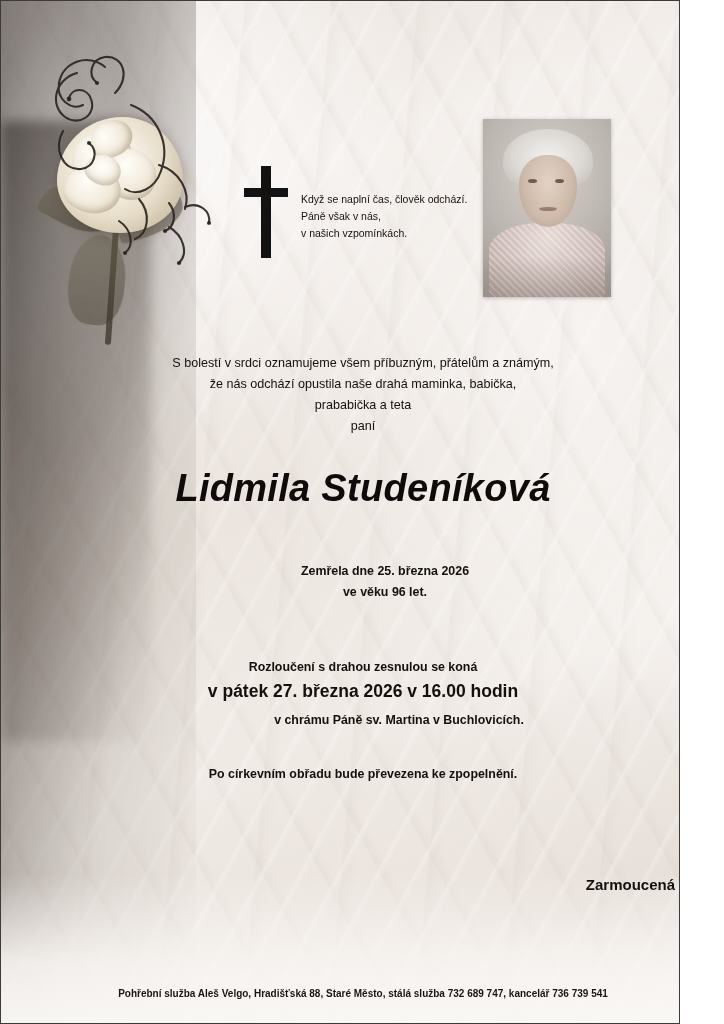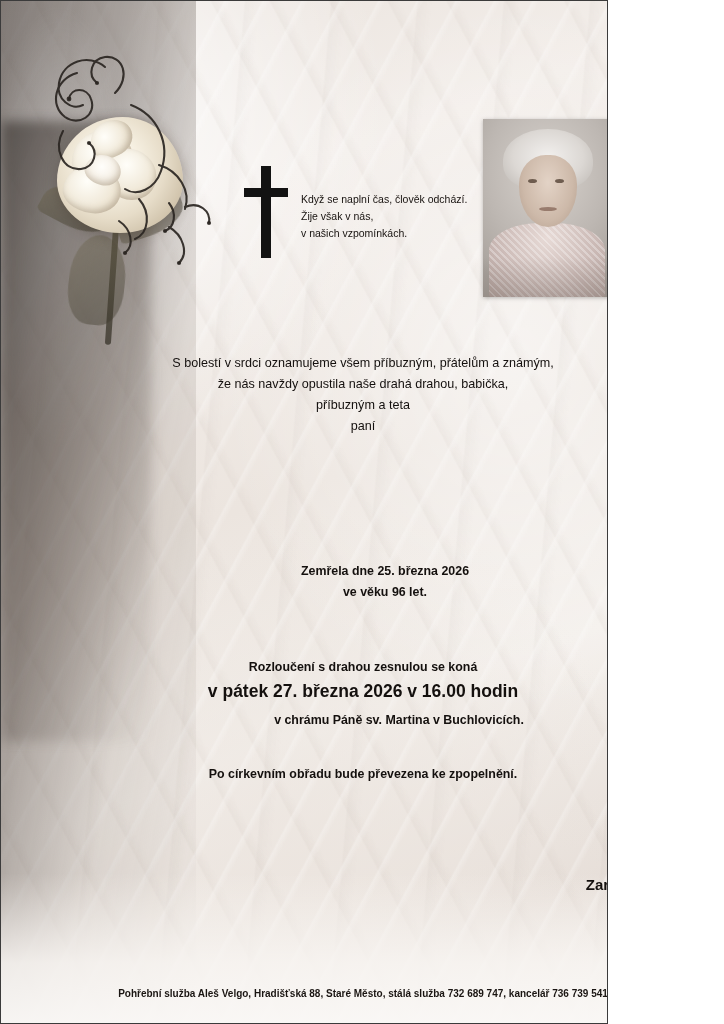--- a/index.html
+++ b/index.html
@@ -6,21 +6,21 @@
     margin: 0;
     padding: 0;
     background: #ffffff;
   }
   body {
     font-family: "Liberation Sans", sans-serif;
   }
 
   .page {
     position: relative;
-    width: 608px;
+    width: 680px;
     height: 1024px;
     overflow: hidden;
     box-sizing: border-box;
     border: 1px solid #3b3b3b;
     background: #efeae6;
   }
 
   
   .bg-base {
     position: absolute;
@@ -358,42 +358,43 @@
     </g>
   </svg>
 
   <div class="cross">
     <div class="v"></div>
     <div class="h"></div>
   </div>
 
   <div class="verse">
     <div>Když se naplní čas, člověk odchází.</div>
-    <div>Žije však v nás,</div>
+    <div>Páně však v nás,</div>
     <div>v našich vzpomínkách.</div>
   </div>
 
   <div class="photo-frame">
     <div class="photo-bg"></div>
     <div class="ph-body"></div>
     <div class="ph-hair"></div>
     <div class="ph-face"></div>
     <div class="ph-eye left"></div>
     <div class="ph-eye right"></div>
     <div class="ph-mouth"></div>
     <div class="ph-shoulder-shadow"></div>
   </div>
 
   <div class="center-block intro">
     <div>S bolestí v srdci oznamujeme všem příbuzným, přátelům a známým,</div>
-    <div>že nás navždy opustila naše drahá drahou, babička,</div>
-    <div>příbuzným a teta</div>
+    <div>že nás odchází opustila naše drahá maminka, babička,</div>
+    <div>prababička a teta</div>
     <div>paní</div>
   </div>
 
+  <div class="center-block name">Lidmila Studeníková</div>
 
   <div class="center-block death">
     <div>Zemřela dne 25. března 2026</div>
     <div>ve věku 96 let.</div>
   </div>
 
   <div class="center-block farewell-intro">Rozloučení s drahou zesnulou se koná</div>
   <div class="center-block farewell-when">v pátek 27. března 2026 v 16.00 hodin</div>
   <div class="center-block farewell-where">v chrámu Páně sv. Martina v Buchlovicích.</div>
   <div class="center-block after">Po církevním obřadu bude převezena ke zpopelnění.</div>

